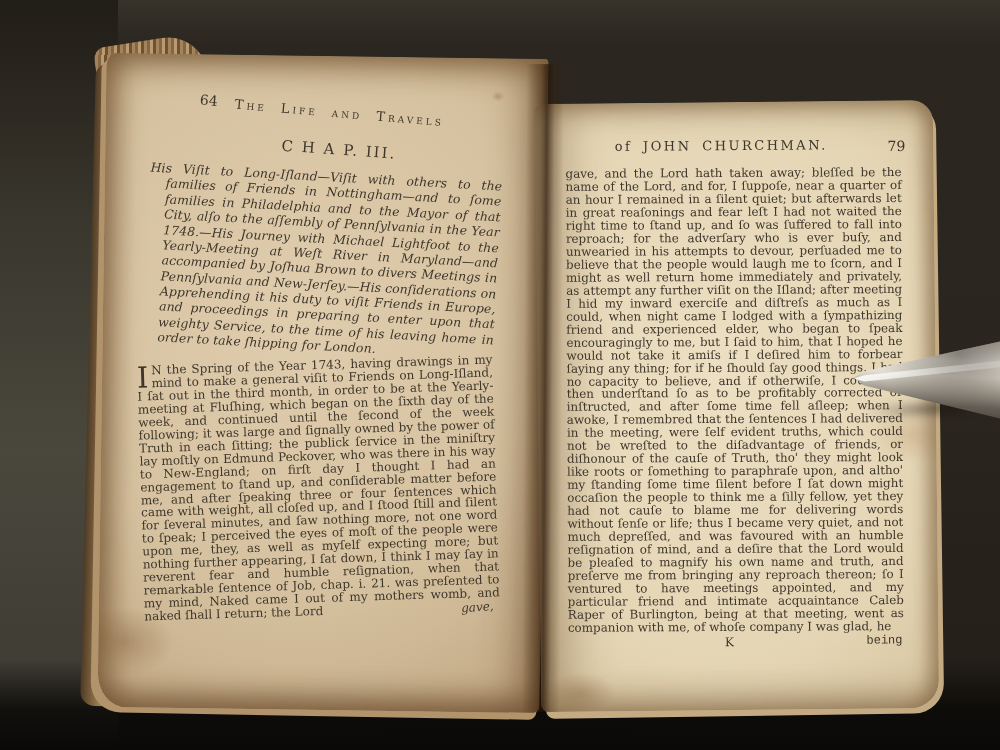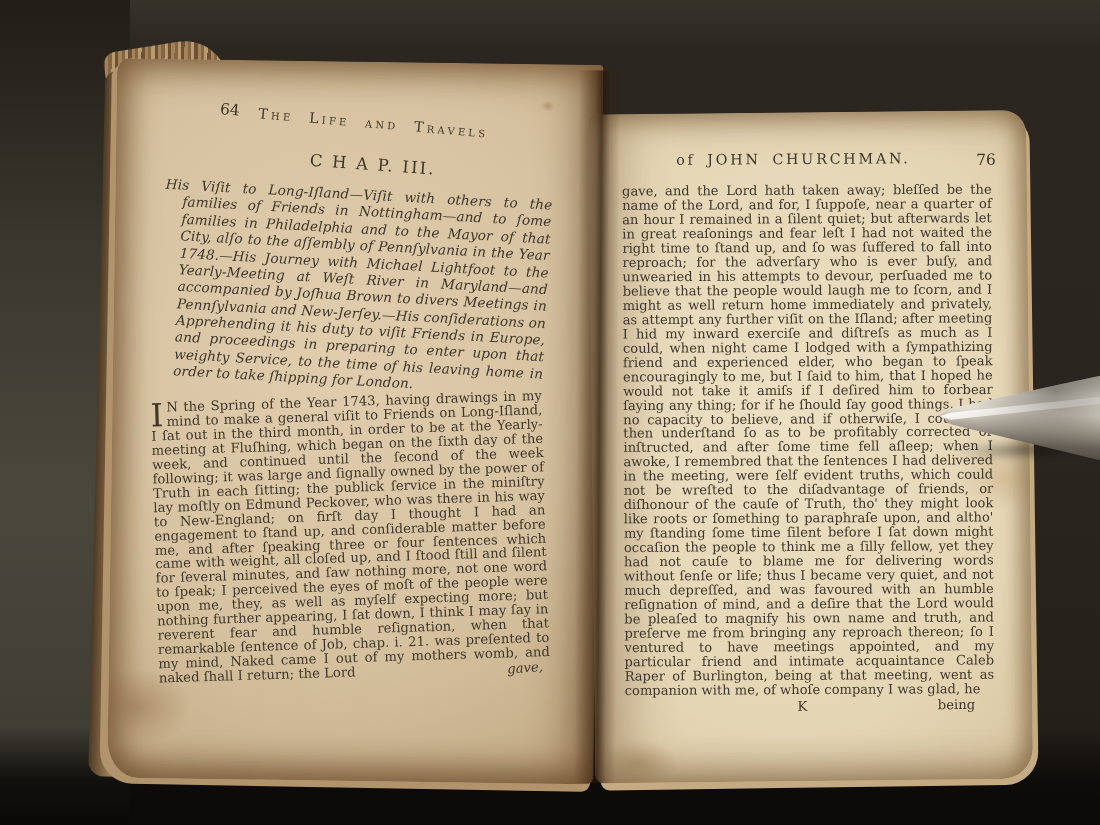--- a/index.html
+++ b/index.html
@@ -65,21 +65,21 @@
     transform:rotate(-5deg);transform-origin:0 50%;padding-right:6px;box-sizing:border-box;}
   
   .pr-header{position:relative;height:20px;transform:rotate(0.2deg);}
   .pr-title{position:absolute;left:0;right:30px;text-align:center;font-size:13px;
     letter-spacing:2.5px;word-spacing:4px;}
   .pr-num{position:absolute;right:2px;top:1px;font-size:14px;}
   .body-right{margin-top:8px;width:336px;font-size:11.9px;line-height:1.09;text-align:justify;
     transform:rotate(0.3deg);transform-origin:0 0;}
   .sig-row{position:relative;width:336px;height:18px;margin-top:2px;font-size:12px;}
   .sig-k{position:absolute;left:46%;}
-  .catch-right{position:absolute;right:20px;}
+  .catch-right{position:absolute;right:4px;font-family:Liberation Mono, monospace;}
   
   .opener{position:absolute;right:0;top:340px;width:146px;height:80px;z-index:6;}
   .blade-shadow{position:absolute;right:0;top:400px;width:150px;height:18px;z-index:5;
     transform:rotate(-2deg);filter:blur(4px);
     background:radial-gradient(60% 60% at 55% 50%,rgba(15,11,8,.55),rgba(15,11,8,0) 75%);}
   .blade{position:absolute;inset:0;
     clip-path:polygon(0 47%,7% 39%,100% 2%,100% 98%,7% 57%);
     background:
       radial-gradient(90% 130% at 72% 18%,rgba(62,57,50,.55),rgba(62,57,50,0) 60%),
       linear-gradient(183deg,#aaa499 0%,#efebe2 26%,#e2dcd0 44%,#a8a296 60%,#655f56 78%,#423e38 100%);}
@@ -107,21 +107,21 @@
       </div>
       <div class="chap">C H A P.  III.</div>
       <div class="summary">His Viſit to Long-Iſland—Viſit with others to the families of Friends in Nottingham—and to ſome families in Philadelphia and to the Mayor of that City, alſo to the aſſembly of Pennſylvania in the Year 1748.—His Journey with Michael Lightfoot to the Yearly-Meeting at Weſt River in Maryland—and accompanied by Joſhua Brown to divers Meetings in Pennſylvania and New-Jerſey.—His conſiderations on Apprehending it his duty to viſit Friends in Europe, and proceedings in preparing to enter upon that weighty Service, to the time of his leaving home in order to take ſhipping for London.</div>
       <div class="body-left">IN the Spring of the Year 1743, having drawings in my mind to make a general viſit to Friends on Long-Iſland, I ſat out in the third month, in order to be at the Yearly-meeting at Fluſhing, which began on the ſixth day of the week, and continued until the ſecond of the week following; it was large and ſignally owned by the power of Truth in each ſitting; the publick ſervice in the miniſtry lay moſtly on Edmund Peckover, who was there in his way to New-England; on firſt day I thought I had an engagement to ſtand up, and conſiderable matter before me, and after ſpeaking three or four ſentences which came with weight, all cloſed up, and I ſtood ſtill and ſilent for ſeveral minutes, and ſaw nothing more, not one word to ſpeak; I perceived the eyes of moſt of the people were upon me, they, as well as myſelf expecting more; but nothing further appearing, I ſat down, I think I may ſay in reverent fear and humble reſignation, when that remarkable ſentence of Job, chap. i. 21. was preſented to my mind, Naked came I out of my mothers womb, and naked ſhall I return; the Lord</div>
       <div class="catch-left">gave,</div>
     </div>
 
     <div class="page page-right">
       <div class="pr-header">
         <span class="pr-title">of JOHN CHURCHMAN.</span>
-        <span class="pr-num">76</span>
+        <span class="pr-num">79</span>
       </div>
       <div class="body-right">gave, and the Lord hath taken away; bleſſed be the name of the Lord, and for, I ſuppoſe, near a quarter of an hour I remained in a ſilent quiet; but afterwards let in great reaſonings and fear leſt I had not waited the right time to ſtand up, and ſo was ſuffered to fall into reproach; for the adverſary who is ever buſy, and unwearied in his attempts to devour, perſuaded me to believe that the people would laugh me to ſcorn, and I might as well return home immediately and privately, as attempt any further viſit on the Iſland; after meeting I hid my inward exerciſe and diſtreſs as much as I could, when night came I lodged with a ſympathizing friend and experienced elder, who began to ſpeak encouragingly to me, but I ſaid to him, that I hoped he would not take it amiſs if I deſired him to forbear ſaying any thing; for if he ſhould ſay good things, I had no capacity to believe, and if otherwiſe, I could not then underſtand ſo as to be profitably corrected or inſtructed, and after ſome time fell aſleep; when I awoke, I remembred that the ſentences I had delivered in the meeting, were ſelf evident truths, which could not be wreſted to the diſadvantage of friends, or diſhonour of the cauſe of Truth, tho' they might look like roots or ſomething to paraphraſe upon, and altho' my ſtanding ſome time ſilent before I ſat down might occaſion the people to think me a ſilly fellow, yet they had not cauſe to blame me for delivering words without ſenſe or life; thus I became very quiet, and not much depreſſed, and was favoured with an humble reſignation of mind, and a deſire that the Lord would be pleaſed to magnify his own name and truth, and preſerve me from bringing any reproach thereon; ſo I ventured to have meetings appointed, and my particular friend and intimate acquaintance Caleb Raper of Burlington, being at that meeting, went as companion with me, of whoſe company I was glad, he</div>
       <div class="sig-row">
         <span class="sig-k">K</span>
         <span class="catch-right">being</span>
       </div>
     </div>
 
     <div class="gutter"></div>
   </div>

